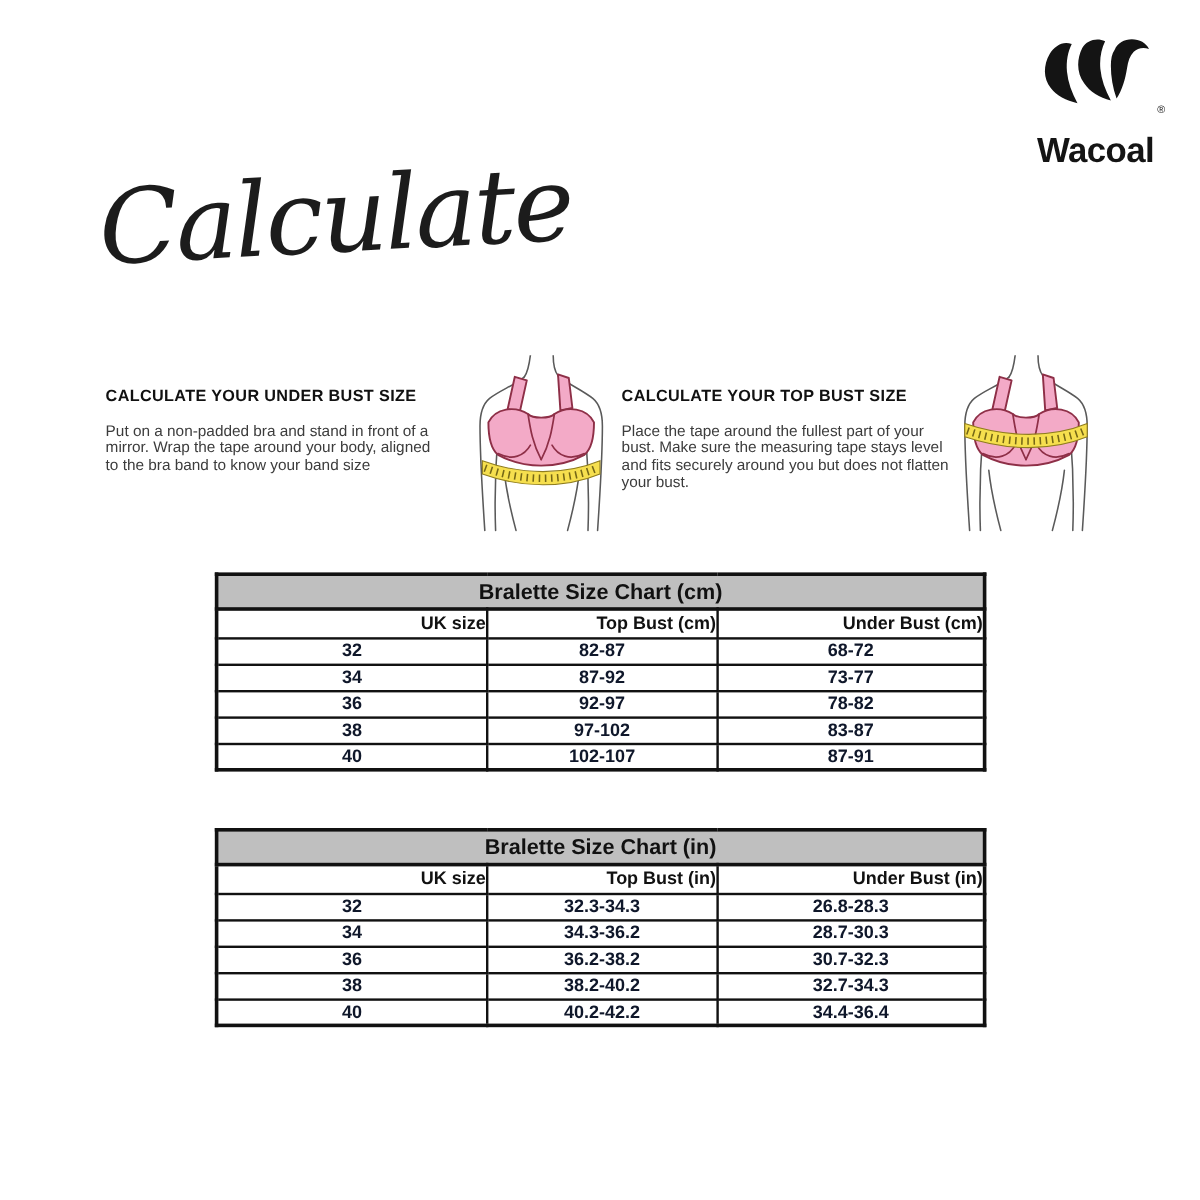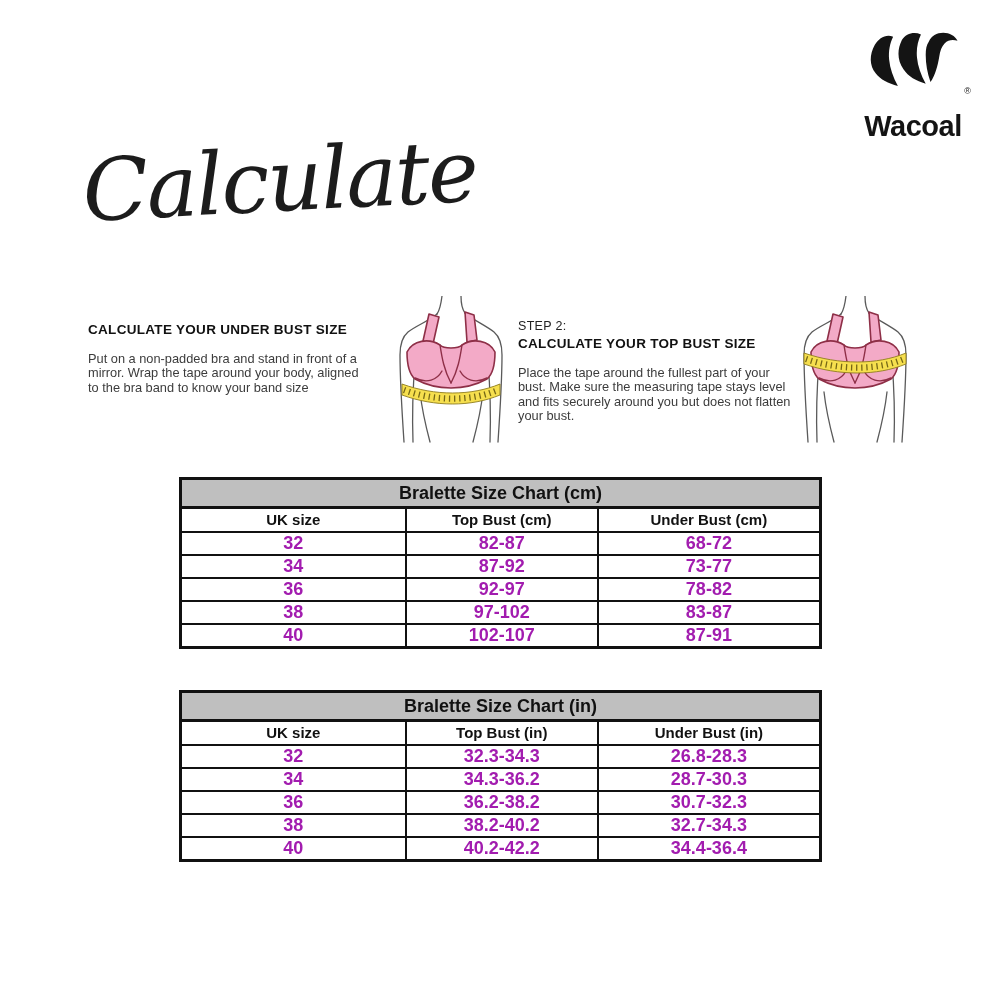--- a/index.html
+++ b/index.html
@@ -33,23 +33,23 @@
   .figure svg { width:116px; height:148px; display:block; }
 
   
   .size-table { position:absolute; left:179px; width:643px; border-collapse:collapse;
                 table-layout:fixed; background:#fff; border:3px solid #111; }
   .t-cm { top:477px; } .t-in { top:690px; }
   .size-table .c1 { width:35.2%; } .size-table .c2 { width:30.0%; } .size-table .c3 { width:34.8%; }
   .size-table .title-cell { background:#bfbfbf; border:3px solid #111; height:29px;
                  font-size:18px; font-weight:bold; text-align:center; color:#111; }
   .size-table th.col-h { border:2.5px solid #111; height:24px; font-size:15px; font-weight:bold;
-                 text-align:center; color:#111; }
-  .size-table td { border:2.5px solid #111; height:22px; font-size:18px; font-weight:bold;
-                 text-align:center; color:#a21caf; }
+                 text-align:right; color:#111; }
+  .size-table td { border:2.5px solid #111; height:22px; font-size:15px; font-weight:bold;
+                 text-align:center; color:#0f172a; }
 </style>
 </head>
 <body>
 
 <div class="canvas">
 
   <div class="logo">
     <div class="logo-mark">
       <svg viewBox="0 0 120 78" aria-hidden="true">
         <path fill="#141414" d="M12,16 C5,28 5,42 13,52 C19,60 29,65 41,68 C35,57 31,46 30,35 C29,24 31,14 35,6 C26,2 17,8 12,16 Z"></path>
@@ -92,21 +92,20 @@
         <path d="M65,75 C70,84 80,88 92,82"></path>
       </g>
       <g>
         <path fill="#f6df4e" stroke="#8f7d1e" stroke-width="0.9" d="M7,88 C40,100 76,100 105,88 L105,99 C76,111 40,111 7,99 Z"></path>
         <path fill="none" stroke="#756716" stroke-width="6.2" stroke-dasharray="1.3 3.8" d="M9,94 C40,105.5 76,105.5 103,94"></path>
       </g>
     </svg>
   </div>
 
   <div class="step step-2">
-    <div class="step-label">STEP 2:</div>
     <div class="step-title">CALCULATE YOUR TOP BUST SIZE</div>
     <div class="step-body">Place the tape around the fullest part of your bust. Make sure the measuring tape stays level and fits securely around you but does not flatten your bust.</div>
   </div>
 
   <div class="figure fig-2">
     <svg viewBox="0 0 116 148" aria-hidden="true">
       <g fill="none" stroke="#5a5a5a" stroke-width="1.3" stroke-linecap="round">
         <path d="M47,0 C46,8 45,14 42,18"></path>
         <path d="M66,0 C66,8 67,13 70,17"></path>
         <path d="M42,18 C34,25 22,29 13,36 C7,41 5,49 5,59 C5,86 7,116 9,146"></path>

